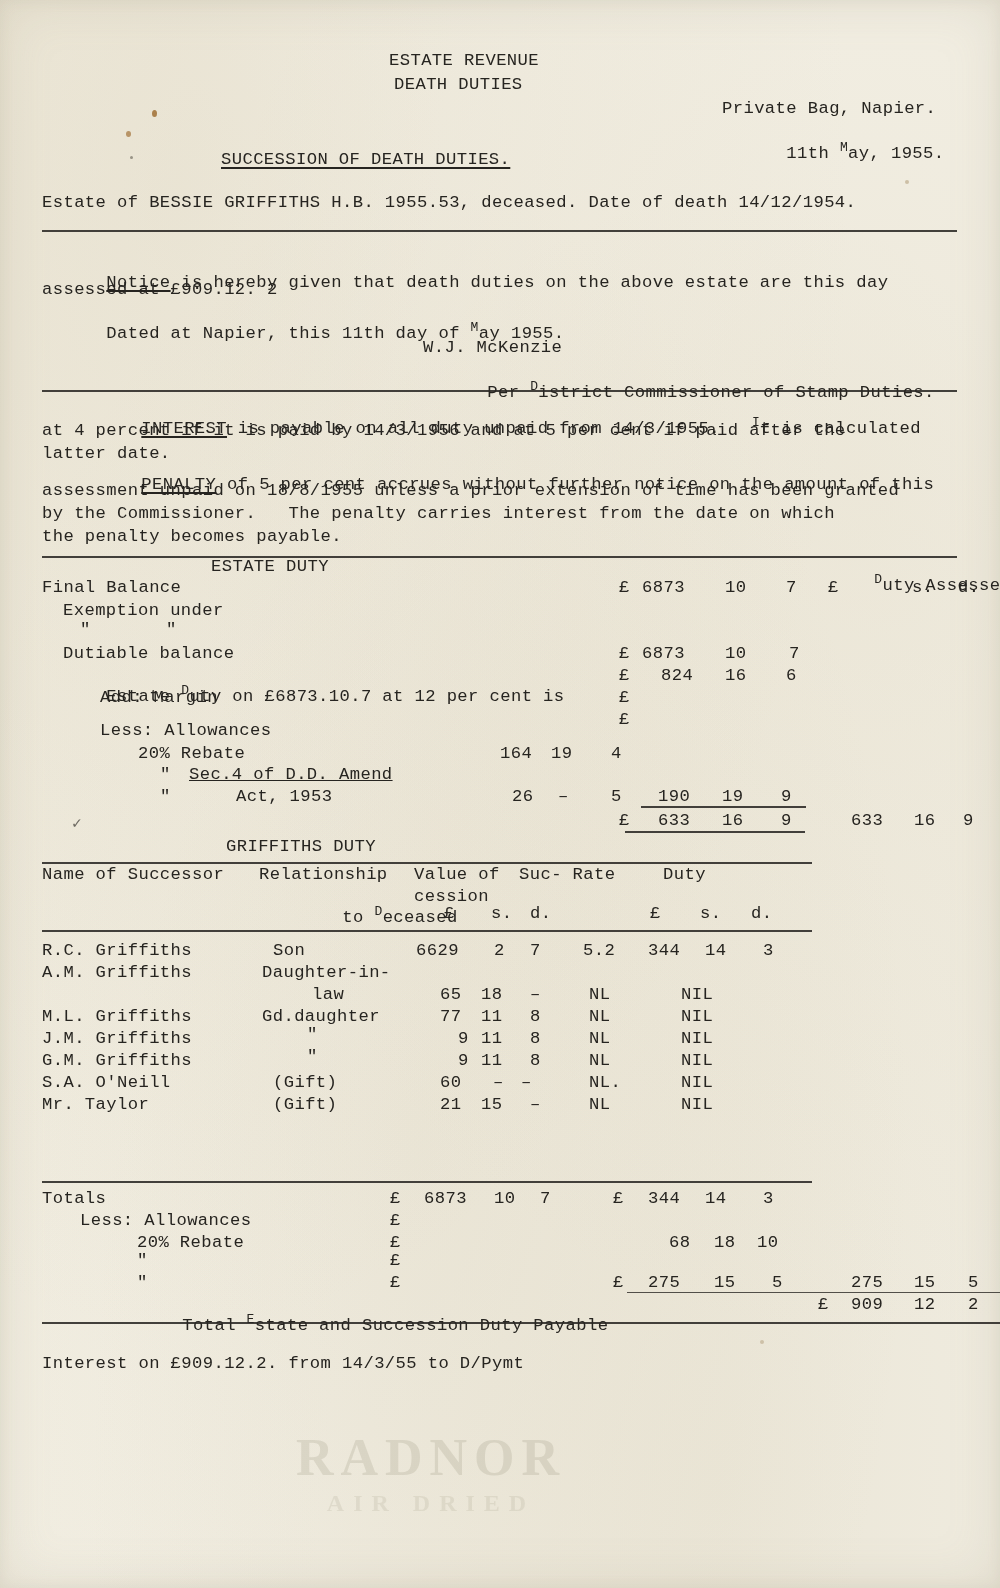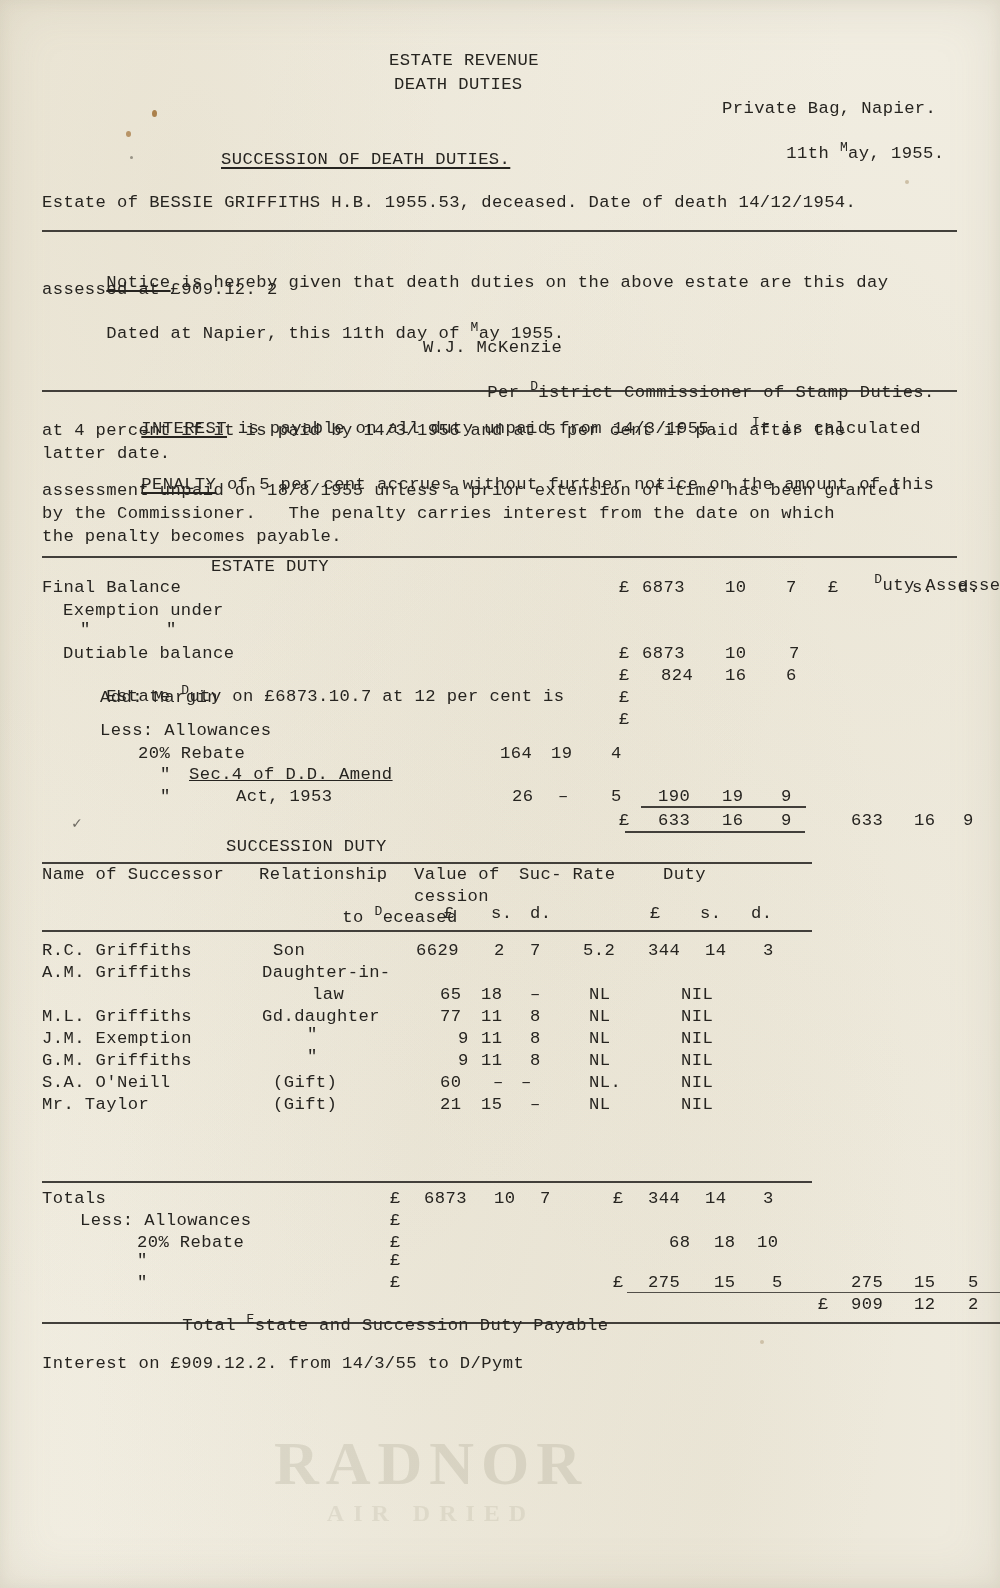--- a/index.html
+++ b/index.html
@@ -74,21 +74,21 @@
     left: 196px;
     top: 1432px;
     width: 470px;
     text-align: center;
     z-index: 3;
     pointer-events: none;
     color: rgba(150,145,125,.22);
     font-family: "Liberation Serif", serif;
     font-weight: bold;
   }
-  .wm1 { font-size: 62px; letter-spacing: 7px; line-height: 1; }
+  .wm1 { font-size: 52px; letter-spacing: 7px; line-height: 1; }
   .wm2 { font-size: 24px; letter-spacing: 9px; margin-top: 8px; }
   .wm3 { font-size: 24px; letter-spacing: 9px; margin-top: 6px; opacity: .75; }
 
   
   .spot {
     position: absolute;
     border-radius: 50%;
     z-index: 3;
     pointer-events: none;
   }
@@ -219,21 +219,21 @@
     <div class="t" style="left:722px;top:812px;">16</div>
     <div class="t" style="left:781px;top:812px;">9</div>
 
     <div class="t" style="left:851px;top:812px;">633</div>
     <div class="t" style="left:914px;top:812px;">16</div>
     <div class="t" style="left:963px;top:812px;">9</div>
 
     <div class="rule short" style="left:625px;top:831px;width:180px;"></div>
     <div class="t ink-faint" style="left:72px;top:816px;font-size:16px;">✓</div>
 
-    <div class="t" style="left:226px;top:838px;">SUCCESSION DUTY</div>
+    <div class="t" style="left:226px;top:838px;">GRIFFITHS DUTY</div>
 
     <div class="rule" style="left:42px;top:862px;width:770px;"></div>
 
     <div class="t" style="left:42px;top:866px;">Name of Successor</div>
     <div class="t" style="left:259px;top:866px;">Relationship</div>
     <div class="t" style="left:278px;top:888px;">
       <span>to </span><span class="t sup" style="position:static;">D</span><span>eceased</span>
     </div>
     <div class="t" style="left:414px;top:866px;">Value of</div>
     <div class="t" style="left:414px;top:888px;">cession</div>
@@ -269,21 +269,21 @@
     <div class="t" style="left:681px;top:986px;">NIL</div>
 
     <div class="t" style="left:42px;top:1008px;"><span>M.L. Griffiths</span></div>
     <div class="t" style="left:262px;top:1008px;">Gd.daughter</div>
     <div class="t" style="left:440px;top:1008px;">77</div>
     <div class="t" style="left:481px;top:1008px;">11</div>
     <div class="t" style="left:530px;top:1008px;">8</div>
     <div class="t" style="left:589px;top:1008px;">NL</div>
     <div class="t" style="left:681px;top:1008px;">NIL</div>
 
-    <div class="t" style="left:42px;top:1030px;"><span>J.M. Exemption</span></div>
+    <div class="t" style="left:42px;top:1030px;"><span>J.M. Griffiths</span></div>
     <div class="t" style="left:307px;top:1026px;">"</div>
     <div class="t" style="left:458px;top:1030px;">9</div>
     <div class="t" style="left:481px;top:1030px;">11</div>
     <div class="t" style="left:530px;top:1030px;">8</div>
     <div class="t" style="left:589px;top:1030px;">NL</div>
     <div class="t" style="left:681px;top:1030px;">NIL</div>
 
     <div class="t" style="left:42px;top:1052px;"><span>G.M. Griffiths</span></div>
     <div class="t" style="left:307px;top:1048px;">"</div>
     <div class="t" style="left:458px;top:1052px;">9</div>

